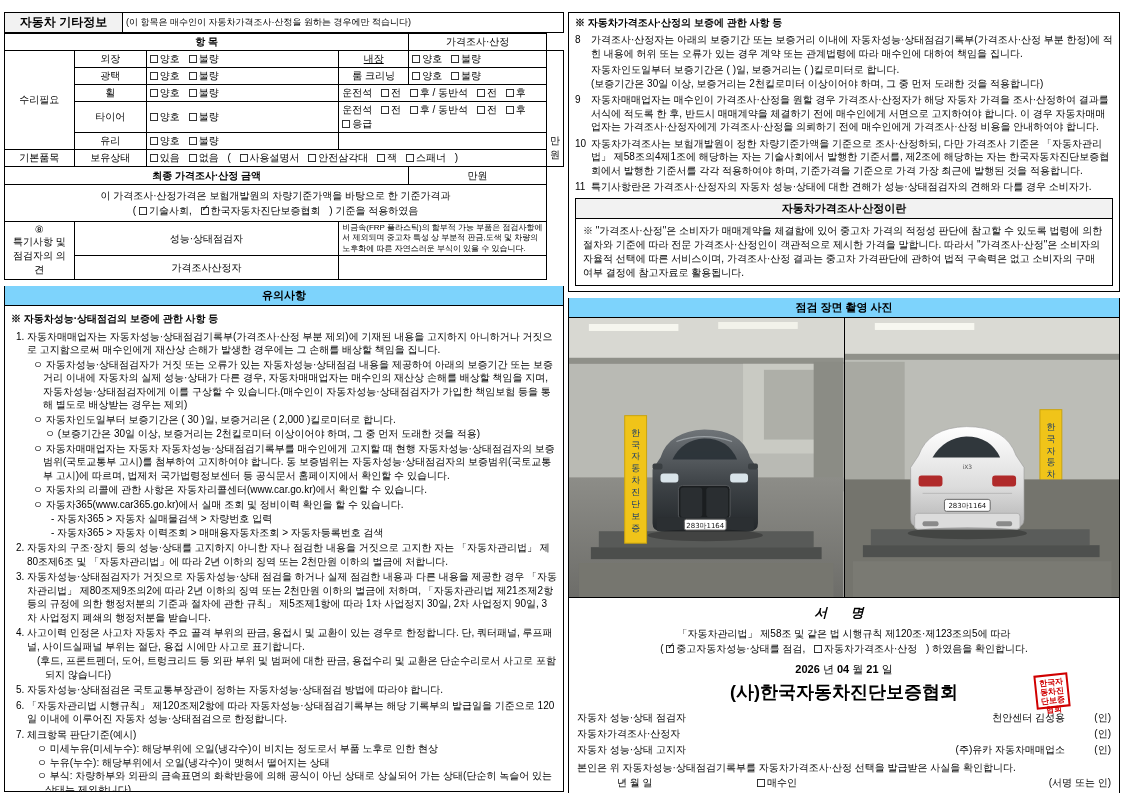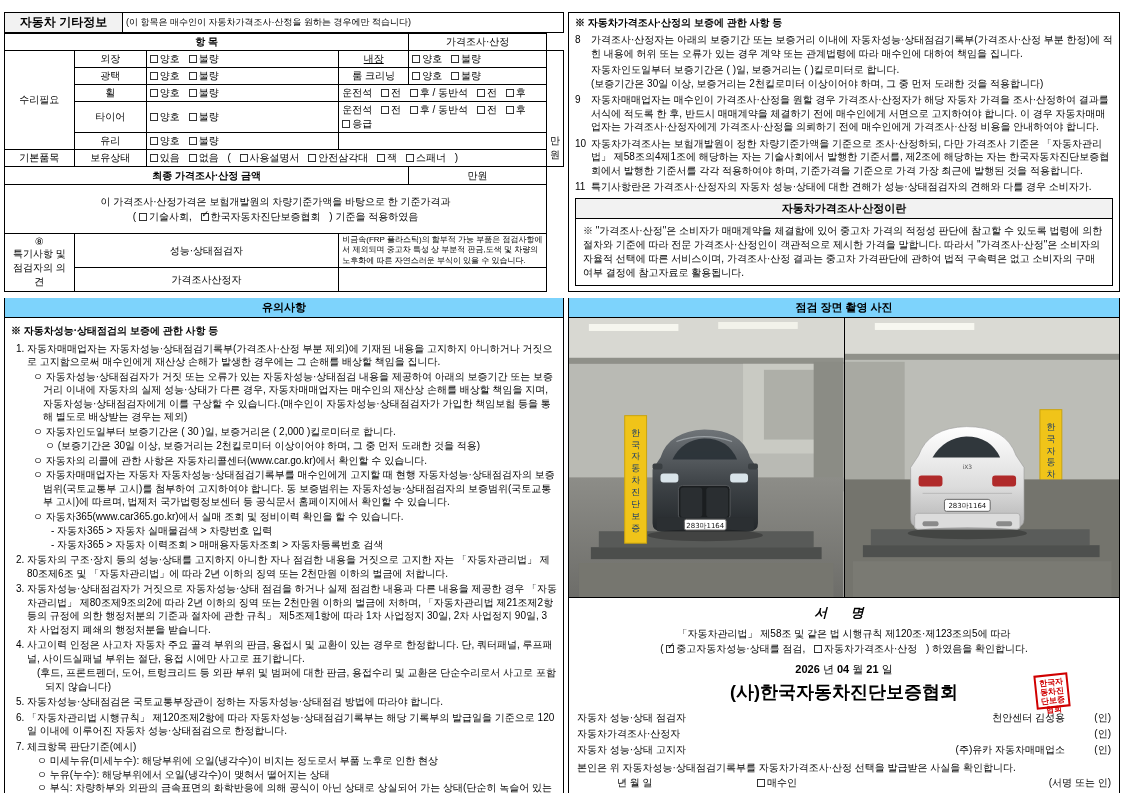--- a/index.html
+++ b/index.html
@@ -182,21 +182,21 @@
           <span class="opt">)</span>
         </td>
       </tr>
 
       <tr>
         <td colspan="4" class="center bold" style="height:18px;">최종 가격조사·산정 금액</td>
         <td class="center">만원</td>
       </tr>
 
       <tr>
-        <td colspan="5" style="height:34px; padding:9px 6px; line-height:1.5;margin-left:20px;">
+        <td colspan="5" style="height:34px; padding:3px 6px; line-height:1.5;margin-left:20px;">
           <div class="center">이 가격조사·산정가격은 보험개발원의 차량기준가액을 바탕으로 한 기준가격과</div>
           <div class="center">
             <span>(  </span>
             <span class="opt"><span class="cb"></span><span>기술사회,</span></span>
             <span class="opt"><span class="cb on"></span><span>한국자동차진단보증협회</span></span>
             <span>) 기준을 적용하였음</span>
           </div>
         </td>
       </tr>
 
@@ -220,22 +220,22 @@
 
     <div class="bx notice" style="border-top:none; height:486px; overflow:hidden;">
       <div class="h">※ 자동차성능·상태점검의 보증에 관한 사항 등</div>
       <ol class="lv1">
         <li>
           <span>자동차매매업자는 자동차성능·상태점검기록부(가격조사·산정 부분 제외)에 기재된 내용을 고지하지 아니하거나 거짓으로 고지함으로써 매수인에게 재산상 손해가 발생한 경우에는 그 손해를 배상할 책임을 집니다.</span>
           <ul class="lv2">
             <li>자동차성능·상태점검자가 거짓 또는 오류가 있는 자동차성능·상태점검 내용을 제공하여 아래의 보증기간 또는 보증거리 이내에 자동차의 실제 성능·상태가 다른 경우, 자동차매매업자는 매수인의 재산상 손해를 배상할 책임을 지며, 자동차성능·상태점검자에게 이를 구상할 수 있습니다.(매수인이 자동차성능·상태점검자가 가입한 책임보험 등을 통해 별도로 배상받는 경우는 제외)</li>
             <li>자동차인도일부터 보증기간은 (  30  )일, 보증거리은 (  2,000  )킬로미터로 합니다.</li>
             <li style="text-indent:0; padding-left:12px;">(보증기간은 30일 이상, 보증거리는 2천킬로미터 이상이어야 하며, 그 중 먼저 도래한 것을 적용)</li>
+            <li>자동차매매업자는 자동차 자동차성능·상태점검기록부를 매수인에게 고지할 때 현행 자동차성능·상태점검자의 보증범위(국토교통부 고시)를 첨부하여 고지하여야 합니다. 동 보증범위는 자동차성능·상태점검자의 보증범위(국토교통부 고시)에 따르며, 법제처 국가법령정보센터 등 공식문서 홈페이지에서 확인할 수 있습니다.</li>
             <li>자동차의 리콜에 관한 사항은 자동차리콜센터(www.car.go.kr)에서 확인할 수 있습니다.</li>
-            <li>자동차매매업자는 자동차 자동차성능·상태점검기록부를 매수인에게 고지할 때 현행 자동차성능·상태점검자의 보증범위(국토교통부 고시)를 첨부하여 고지하여야 합니다. 동 보증범위는 자동차성능·상태점검자의 보증범위(국토교통부 고시)에 따르며, 법제처 국가법령정보센터 등 공식문서 홈페이지에서 확인할 수 있습니다.</li>
             <li>자동차365(www.car365.go.kr)에서 실매 조회 및 정비이력 확인을 할 수 있습니다.</li>
           </ul>
           <ul class="plain" style="margin-left:24px;">
             <li>- 자동차365 &gt; 자동차 실매물검색 &gt; 차량번호 입력</li>
             <li>- 자동차365 &gt; 자동차 이력조회 &gt; 매매용자동차조회 &gt; 자동차등록번호 검색</li>
           </ul>
         </li>
         <li>자동차의 구조·장치 등의 성능·상태를 고지하지 아니한 자나 점검한 내용을 거짓으로 고지한 자는 「자동차관리법」 제80조제6조 및 「자동차관리법」에 따라 2년 이하의 징역 또는 2천만원 이하의 벌금에 처합니다.</li>
         <li>자동차성능·상태점검자가 거짓으로 자동차성능·상태 점검을 하거나 실제 점검한 내용과 다른 내용을 제공한 경우 「자동차관리법」 제80조제9조의2에 따라 2년 이하의 징역 또는 2천만원 이하의 벌금에 처하며, 「자동차관리법 제21조제2항 등의 규정에 의한 행정처분의 기준과 절차에 관한 규칙」 제5조제1항에 따라 1차 사업정지 30일, 2차 사업정지 90일, 3차 사업정지 폐쇄의 행정처분을 받습니다.</li>
         <li>

